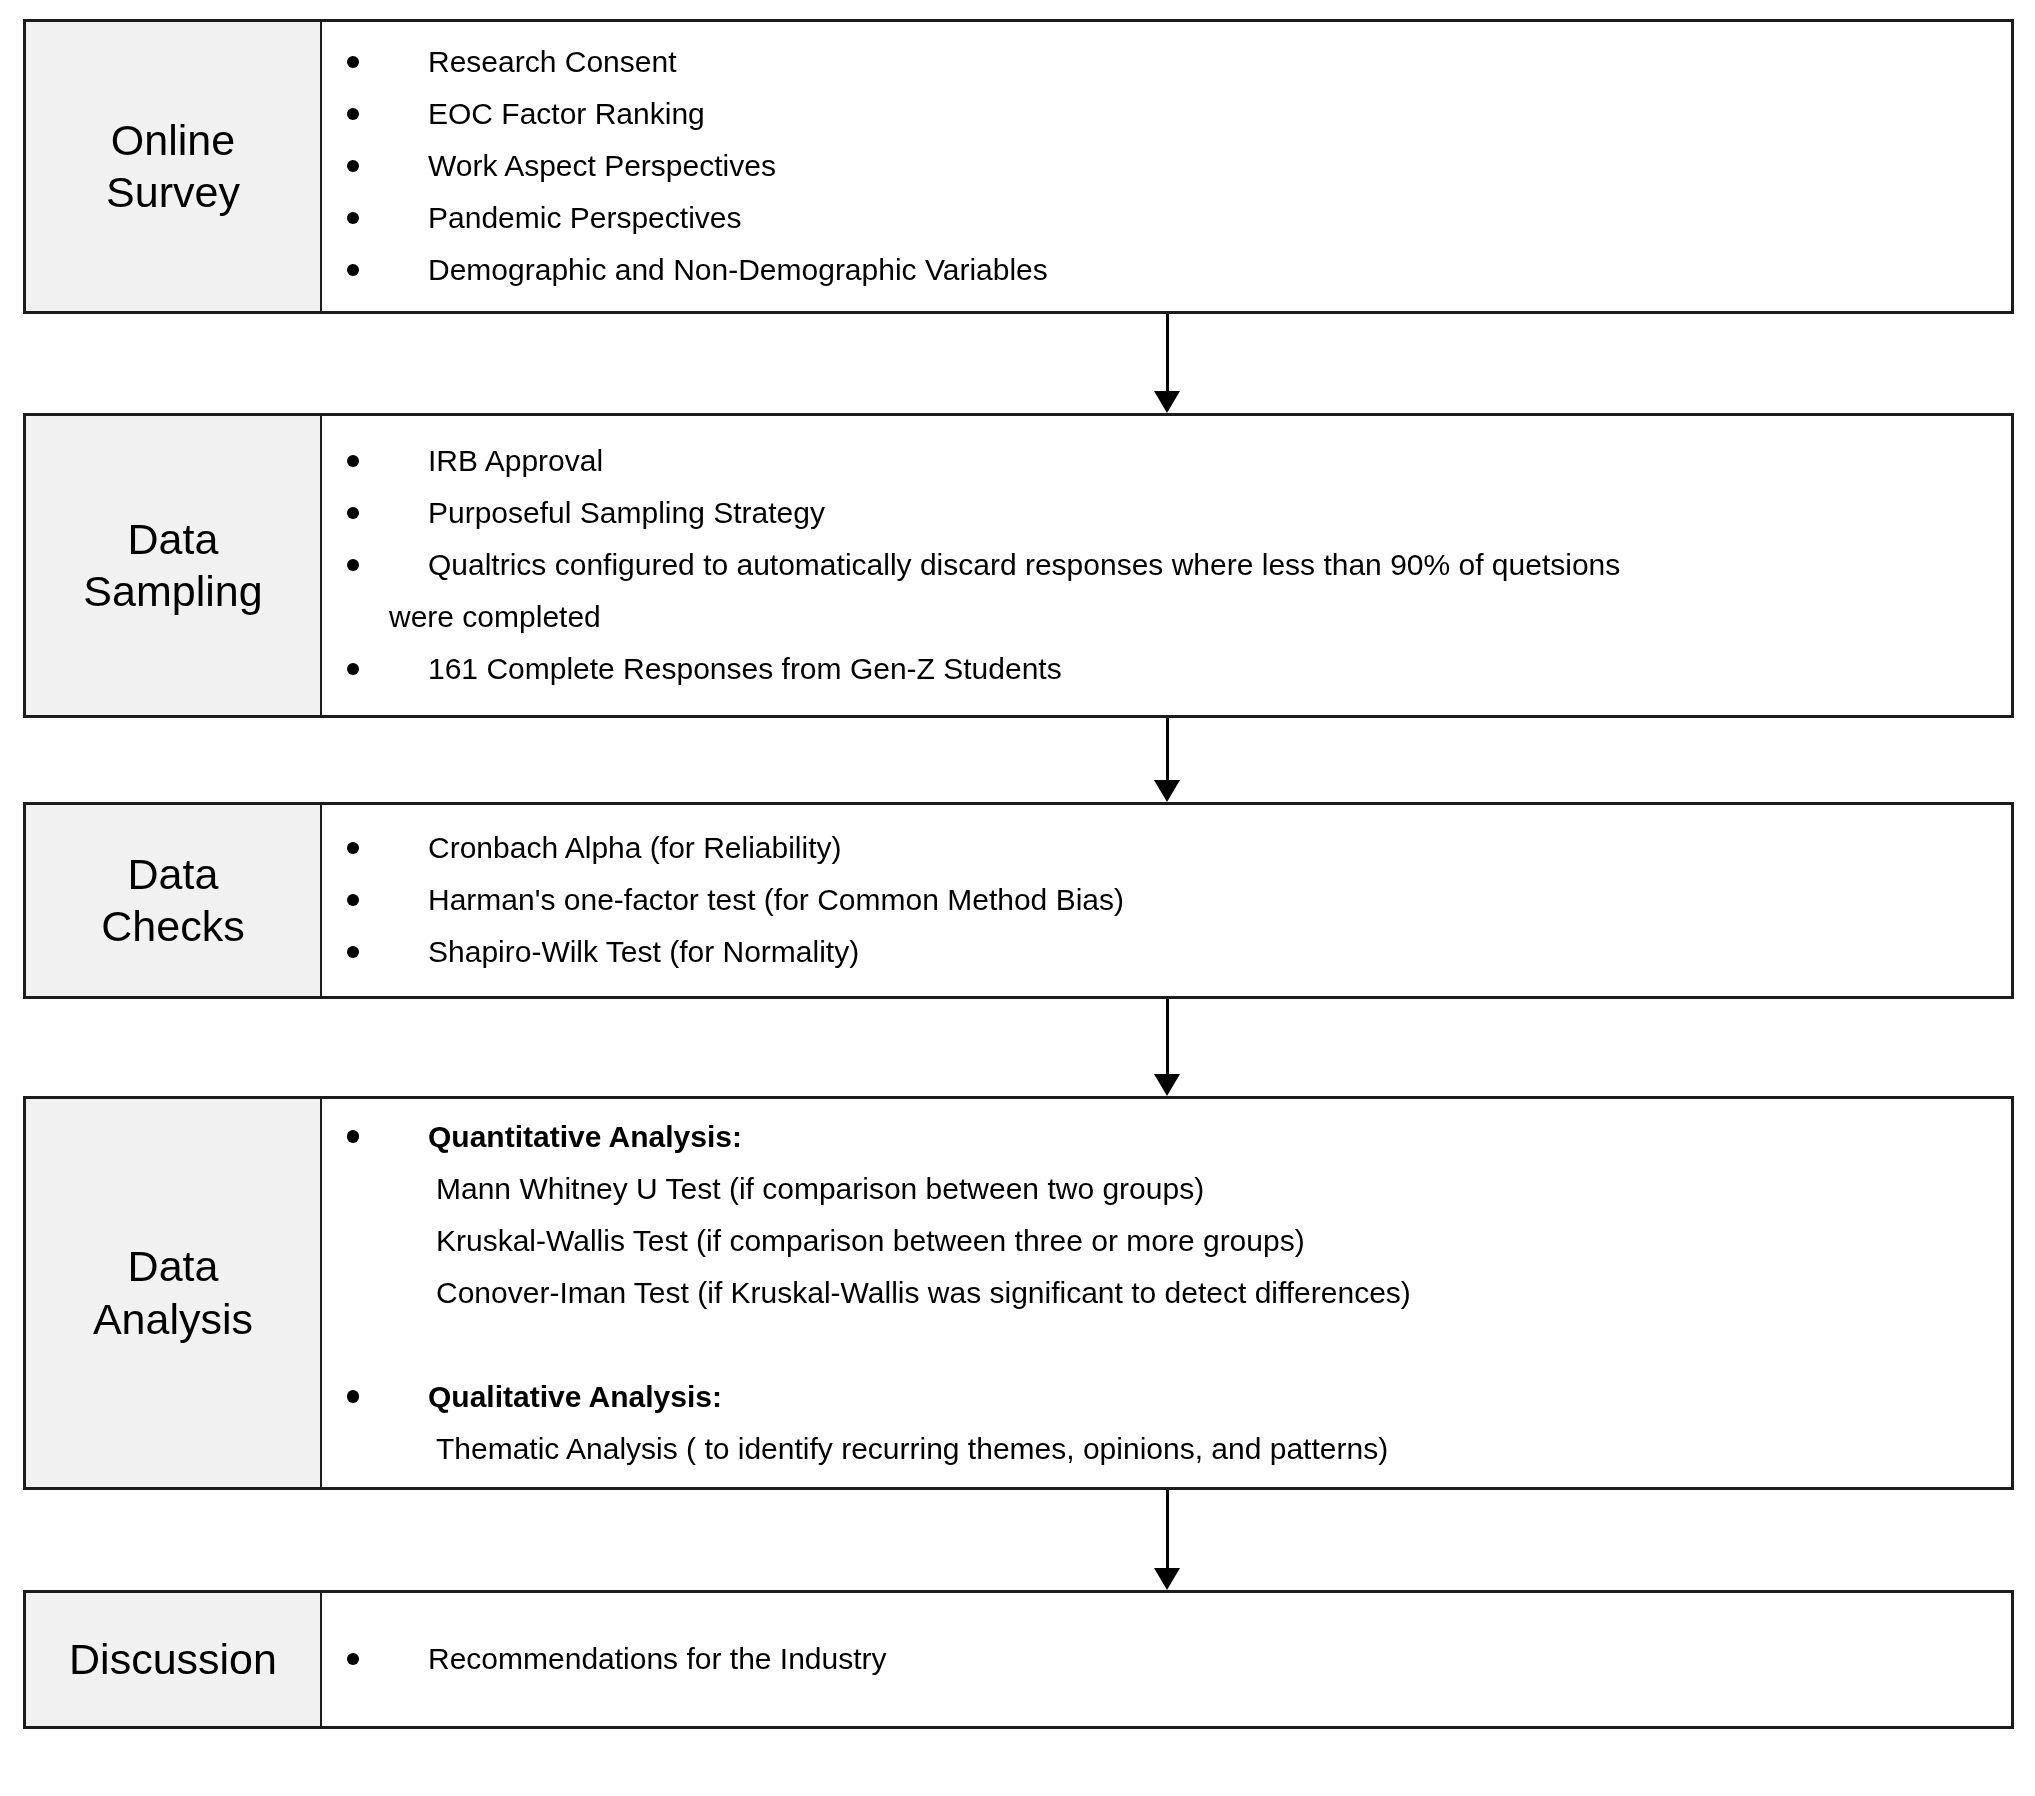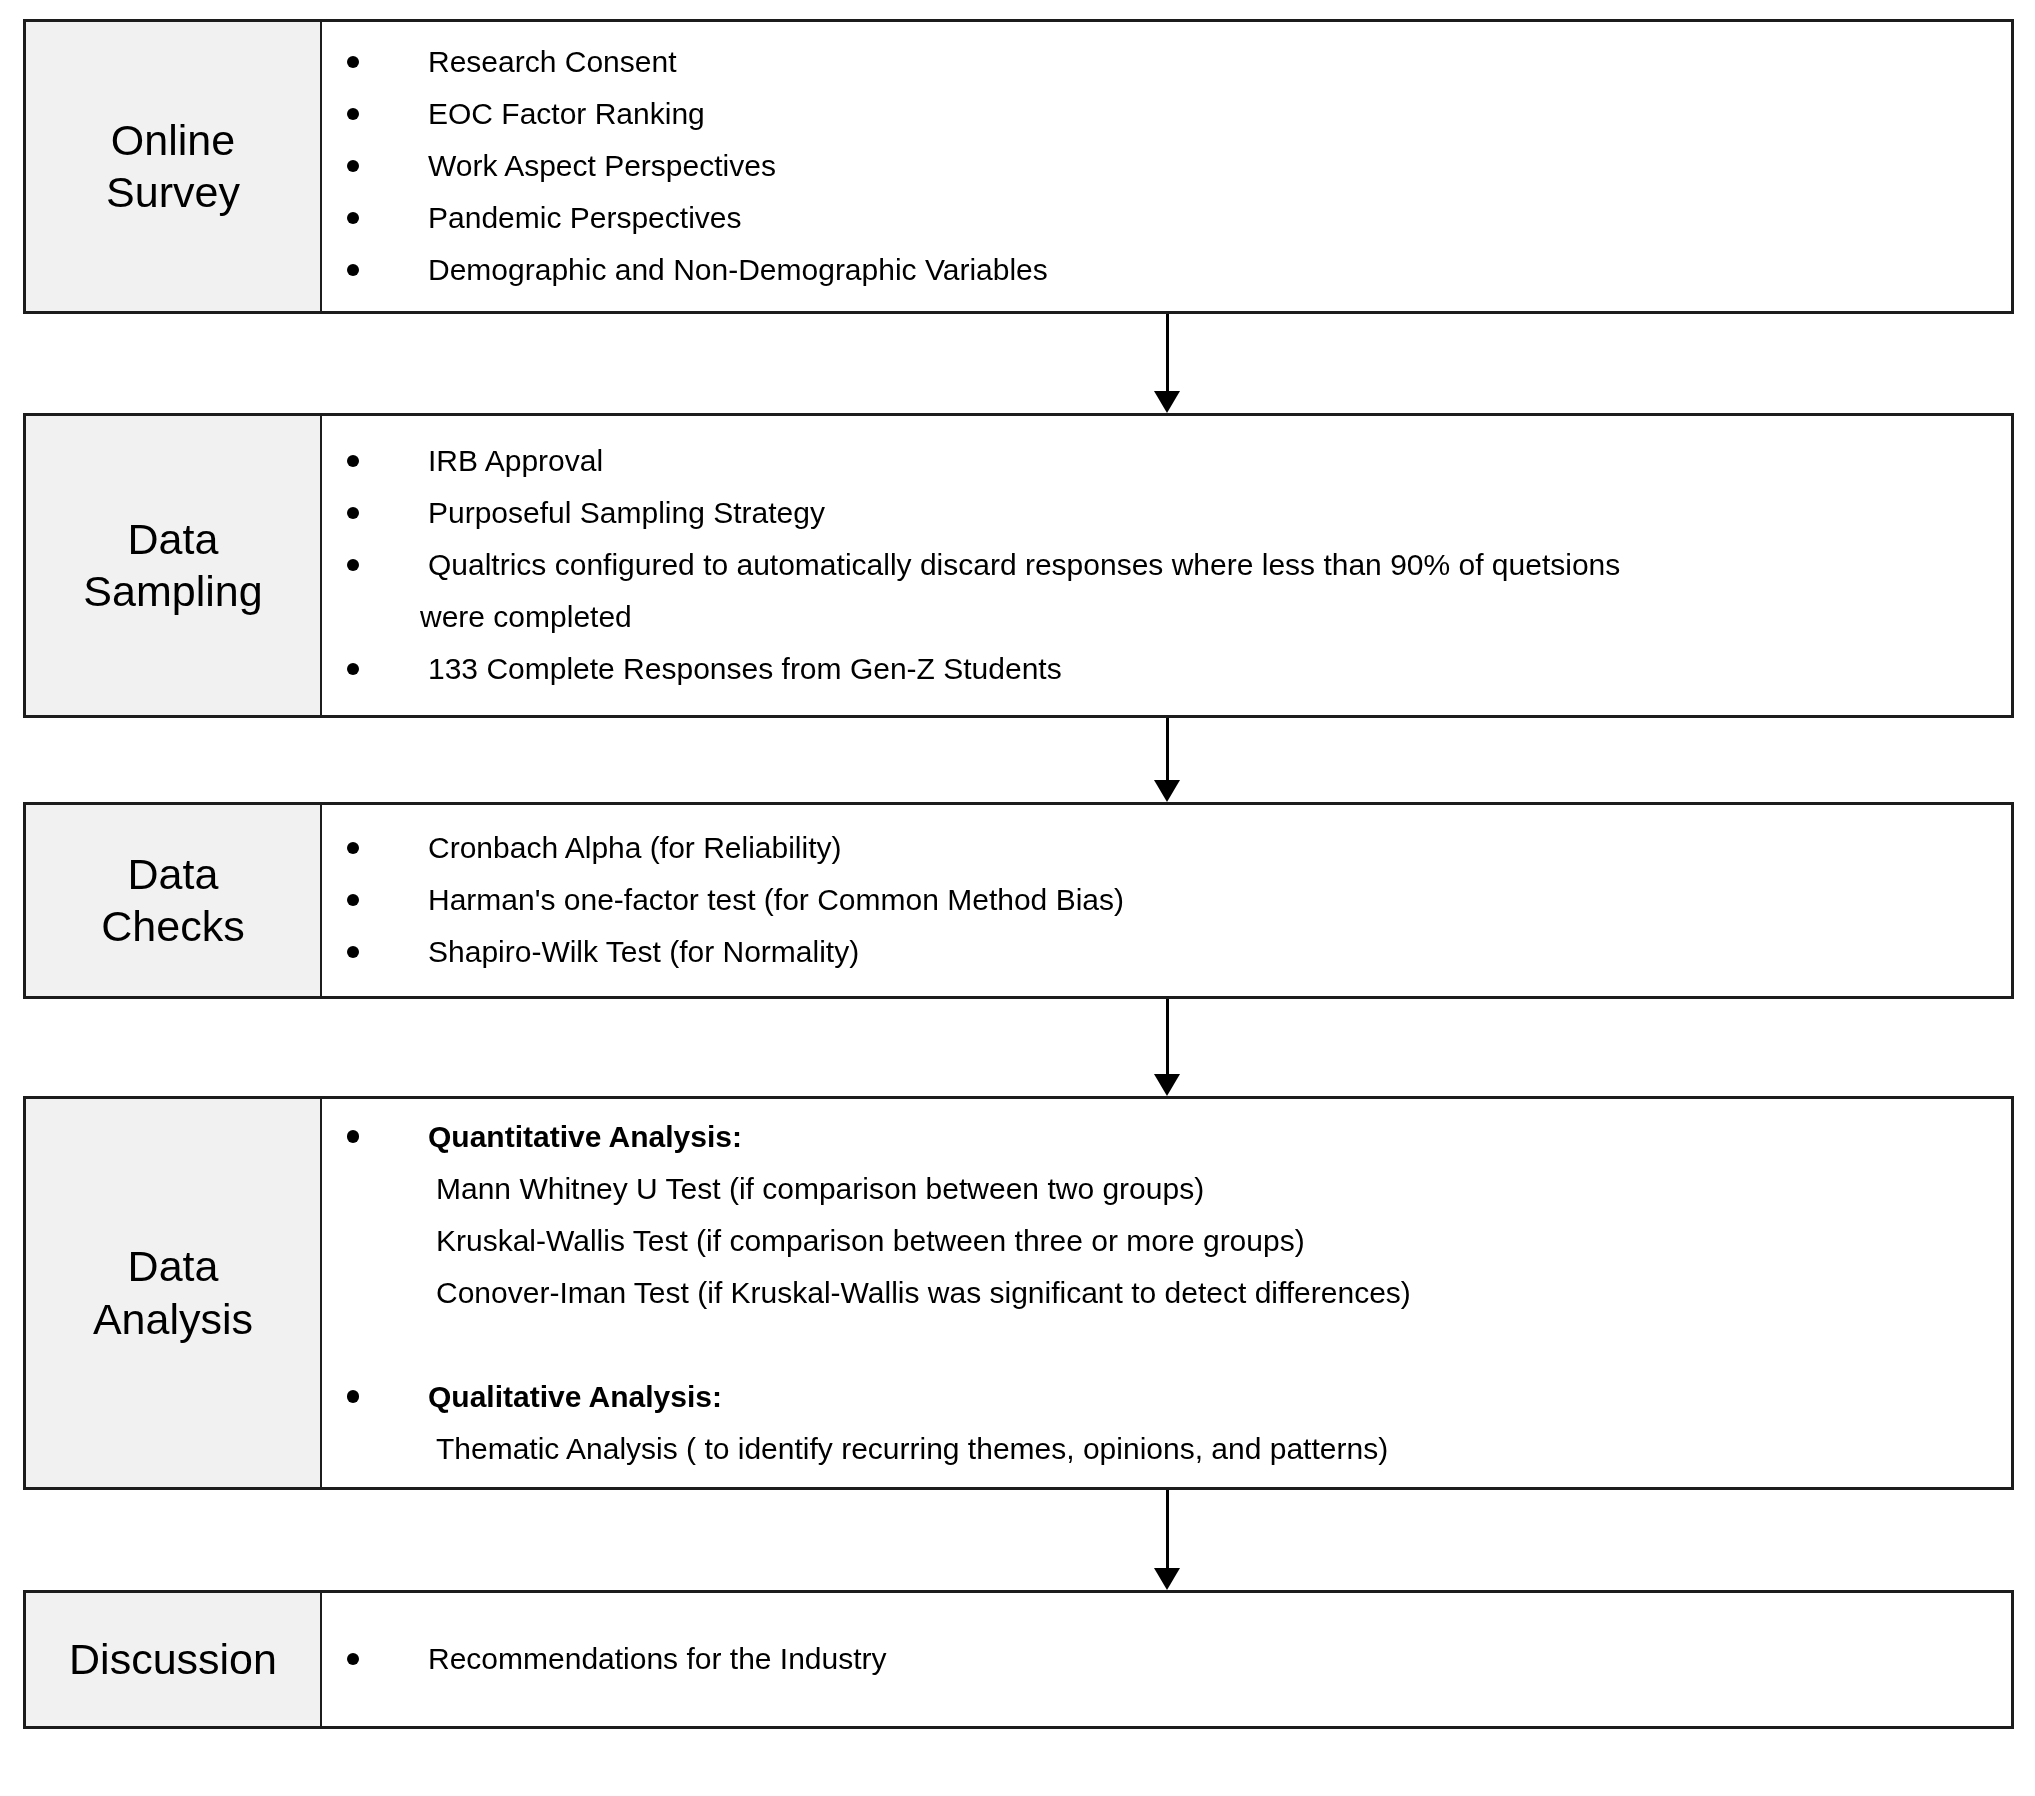--- a/index.html
+++ b/index.html
@@ -78,21 +78,21 @@
     display: flex;
     align-items: center;
   }
   .item .marker::before {
     content: "";
     width: 12.3px;
     height: 12.3px;
     border-radius: 50%;
     background: #000000;
   }
-  .item.cont   { padding-left: 98px; }
+  .item.cont   { padding-left: 67px; }
   .item.sub    { padding-left: 114px; }
   .item.spacer { padding-left: 86px; }
 
   
   .arrow-gap {
     position: relative;
     width: 100%;
   }
   .arrow-gap:nth-of-type(1) { height: 99px; }
   .arrow-gap:nth-of-type(2) { height: 84px; }
@@ -174,21 +174,21 @@
           </li>
           <li class="item bullet">
             <span class="marker"></span>
             <span class="text">Qualtrics configured to automatically discard responses where less than 90% of quetsions</span>
           </li>
           <li class="item cont">
             <span class="text">were completed</span>
           </li>
           <li class="item bullet">
             <span class="marker"></span>
-            <span class="text">133 Complete Responses from Gen-Z Students</span>
+            <span class="text">161 Complete Responses from Gen-Z Students</span>
           </li>
         </ul>
     </div>
   </section>
 
   <div class="arrow-gap">
     <div class="arrow-stem"></div>
     <div class="arrow-head"></div>
   </div>
 

